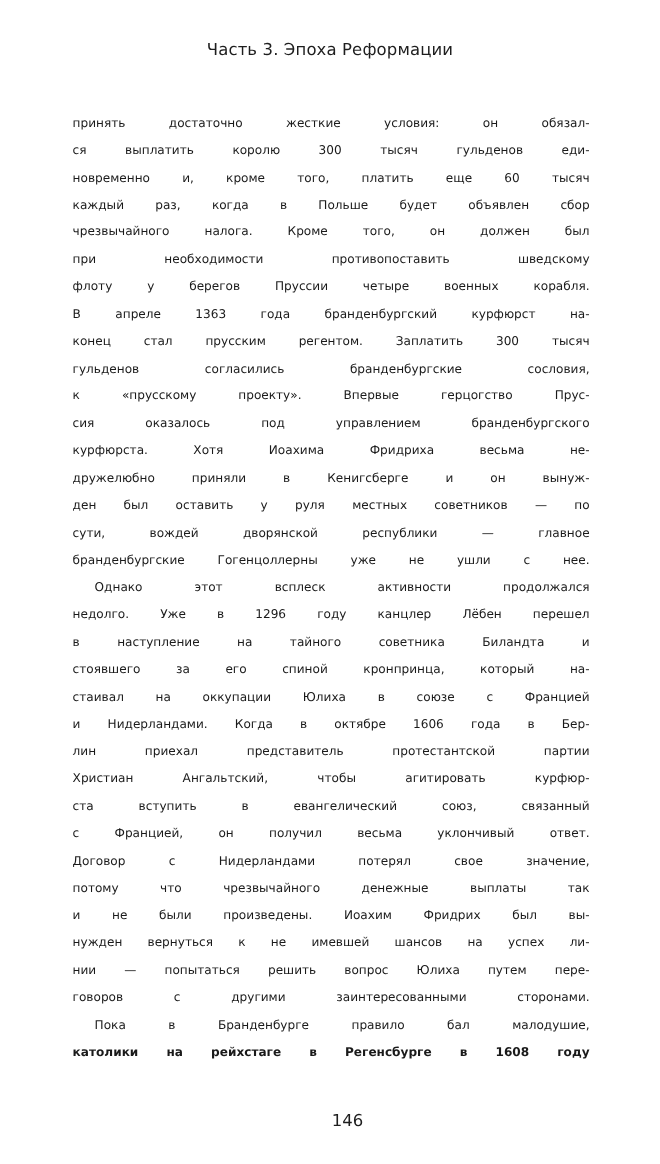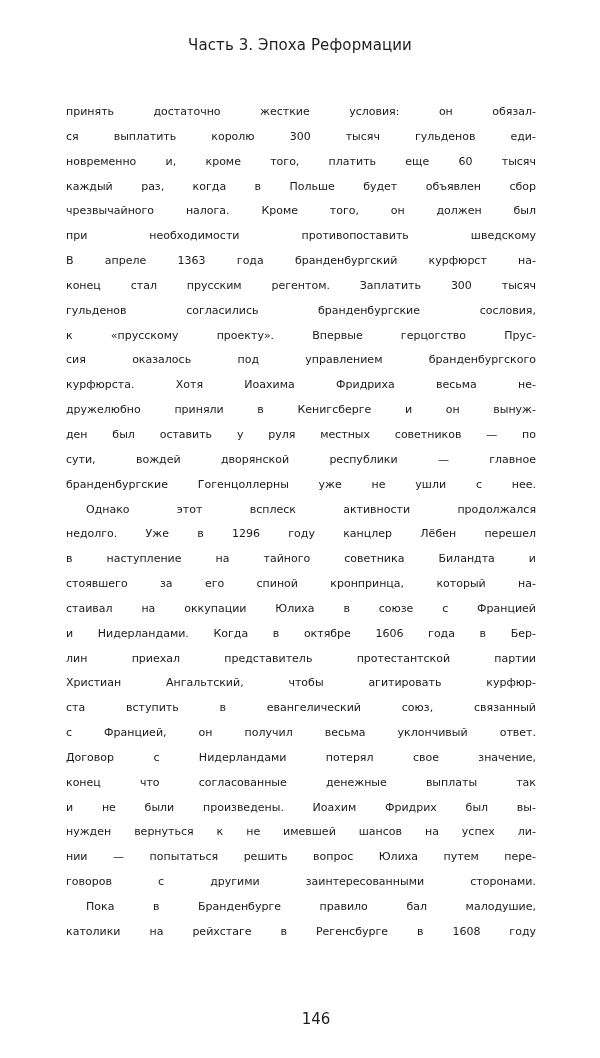--- a/index.html
+++ b/index.html
@@ -19,20 +19,21 @@
 
 <div class="running-head">Часть 3. Эпоха Реформации</div>
 
 <div class="body-text" id="body-text">
     <span class="line" style="display: block; width: 470px; box-sizing: border-box;">принять достаточно жесткие условия: он обязал-</span>
     <span class="line" style="display: block; width: 470px; box-sizing: border-box;">ся выплатить королю 300 тысяч гульденов еди-</span>
     <span class="line" style="display: block; width: 470px; box-sizing: border-box;">новременно и, кроме того, платить еще 60 тысяч</span>
     <span class="line" style="display: block; width: 470px; box-sizing: border-box;">каждый раз, когда в Польше будет объявлен сбор</span>
     <span class="line" style="display: block; width: 470px; box-sizing: border-box;">чрезвычайного налога. Кроме того, он должен был</span>
     <span class="line" style="display: block; width: 470px; box-sizing: border-box;">при необходимости противопоставить шведскому</span>
+    <span class="line" style="display: block; width: 470px; box-sizing: border-box;">флоту у берегов Пруссии четыре военных корабля.</span>
     <span class="line" style="display: block; width: 470px; box-sizing: border-box;">В апреле 1363 года бранденбургский курфюрст на-</span>
     <span class="line" style="display: block; width: 470px; box-sizing: border-box;">конец стал прусским регентом. Заплатить 300 тысяч</span>
     <span class="line" style="display: block; width: 470px; box-sizing: border-box;">гульденов согласились бранденбургские сословия,</span>
     <span class="line" style="display: block; width: 470px; box-sizing: border-box;">к «прусскому проекту». Впервые герцогство Прус-</span>
     <span class="line" style="display: block; width: 470px; box-sizing: border-box;">сия оказалось под управлением бранденбургского</span>
     <span class="line" style="display: block; width: 470px; box-sizing: border-box;">курфюрста. Хотя Иоахима Фридриха весьма не-</span>
     <span class="line" style="display: block; width: 470px; box-sizing: border-box;">дружелюбно приняли в Кенигсберге и он вынуж-</span>
     <span class="line" style="display: block; width: 470px; box-sizing: border-box;">ден был оставить у руля местных советников — по</span>
     <span class="line" style="display: block; width: 470px; box-sizing: border-box;">сути, вождей дворянской республики — главное</span>
     <span class="line" style="display: block; width: 470px; word-spacing: -0.166667px; box-sizing: border-box;">бранденбургские Гогенцоллерны уже не ушли с нее.</span>
@@ -40,22 +41,22 @@
     <span class="line" style="display: block; width: 470px; box-sizing: border-box;">недолго. Уже в 1296 году канцлер Лёбен перешел</span>
     <span class="line" style="display: block; width: 470px; box-sizing: border-box;">в наступление на тайного советника Биландта и</span>
     <span class="line" style="display: block; width: 470px; box-sizing: border-box;">стоявшего за его спиной кронпринца, который на-</span>
     <span class="line" style="display: block; width: 470px; box-sizing: border-box;">стаивал на оккупации Юлиха в союзе с Францией</span>
     <span class="line" style="display: block; width: 470px; box-sizing: border-box;">и Нидерландами. Когда в октябре 1606 года в Бер-</span>
     <span class="line" style="display: block; width: 470px; box-sizing: border-box;">лин приехал представитель протестантской партии</span>
     <span class="line" style="display: block; width: 470px; box-sizing: border-box;">Христиан Ангальтский, чтобы агитировать курфюр-</span>
     <span class="line" style="display: block; width: 470px; box-sizing: border-box;">ста вступить в евангелический союз, связанный</span>
     <span class="line" style="display: block; width: 470px; box-sizing: border-box;">с Францией, он получил весьма уклончивый ответ.</span>
     <span class="line" style="display: block; width: 470px; box-sizing: border-box;">Договор с Нидерландами потерял свое значение,</span>
-    <span class="line" style="display: block; width: 470px; box-sizing: border-box;">конец что согласованные денежные выплаты так</span>
+    <span class="line" style="display: block; width: 470px; box-sizing: border-box;">потому что чрезвычайного денежные выплаты так</span>
     <span class="line" style="display: block; width: 470px; box-sizing: border-box;">и не были произведены. Иоахим Фридрих был вы-</span>
     <span class="line" style="display: block; width: 470px; word-spacing: -0.5px; box-sizing: border-box;">нужден вернуться к не имевшей шансов на успех ли-</span>
     <span class="line" style="display: block; width: 470px; word-spacing: -0.857143px; box-sizing: border-box;">нии — попытаться решить вопрос Юлиха путем пере-</span>
     <span class="line" style="display: block; width: 470px; box-sizing: border-box;">говоров с другими заинтересованными сторонами.</span>
     <span class="line indent" style="display: block; width: 470px; box-sizing: border-box;">Пока в Бранденбурге правило бал малодушие,</span>
-    <span class="line" style="display: block; width: 470px; box-sizing: border-box;">католики на рейхстаге в Регенсбурге в 1608 году</span>
+    <span class="line" style="display: block; width: 470px; box-sizing: border-box; font-weight: bold;">католики на рейхстаге в Регенсбурге в 1608 году</span>
   </div>
 
 <div class="page-number">146</div>
 
 </body></html>

